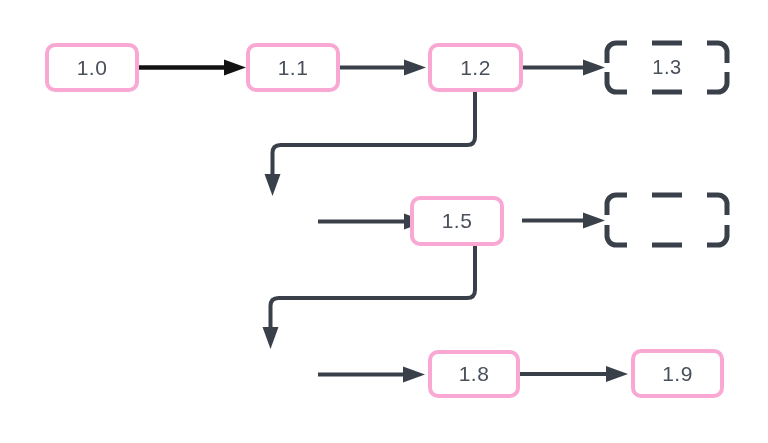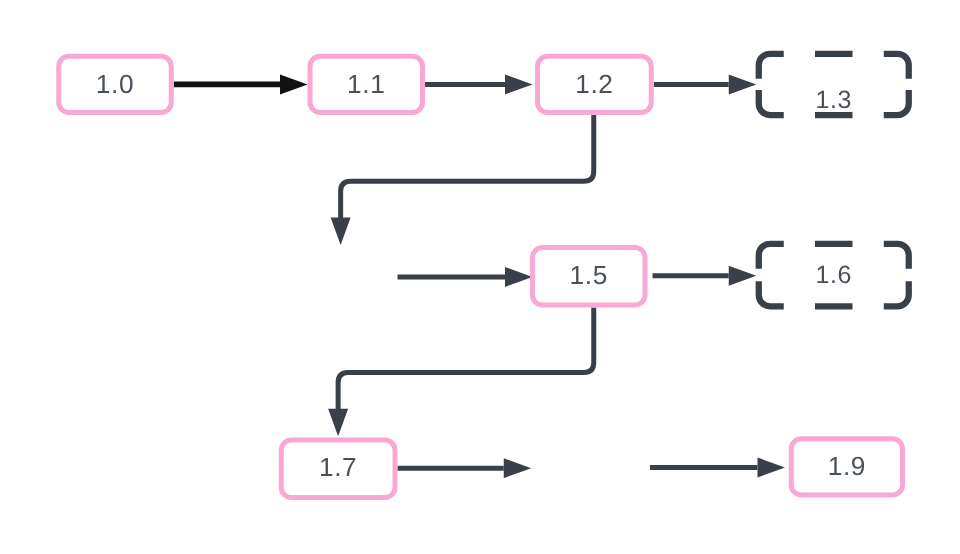--- a/index.html
+++ b/index.html
@@ -23,23 +23,23 @@
   .node-dashed-label {
     position:absolute; box-sizing:border-box;
     display:flex; align-items:center; justify-content:center;
     font-size:20px; color:#4a505a; letter-spacing:0.5px;
     background:transparent;
   }
   
   .n10 { left:45px;  top:43px;  width:94px; height:49px; }
   .n11 { left:246px; top:43px;  width:94px; height:49px; }
   .n12 { left:428px; top:43px;  width:95px; height:49px;text-align:center; }
-  .n13 { left:607px; top:43px;  width:120px; height:49px;align-items:flex-end; }
+  .n13 { left:607px; top:43px;  width:120px; height:49px; }
   .n14 { left:227px; top:197px; width:91px; height:50px; }
-  .n15 { left:424px; top:196px; width:94px; height:50px; }
+  .n15 { left:410px; top:196px; width:94px; height:50px; }
   .n16 { left:607px; top:195px; width:120px; height:50px; }
   .n17 { left:223px; top:350px; width:95px; height:50px; }
   .n18 { left:428px; top:350px; width:92px; height:48px; }
   .n19 { left:631px; top:349px; width:93px; height:49px; }
 </style>
 </head>
 <body>
 
 <div class="stage">
 
@@ -117,23 +117,20 @@
   </div>
   <div class="node n12">
     <span>1.2</span>
   </div>
   <div class="node-dashed-label n13">
     <span>1.3</span>
   </div>
   <div class="node n15">
     <span>1.5</span>
   </div>
-  <div class="node-dashed-label n16">
-    <span>1.6</span>
-  </div>
-  <div class="node n17">
-    <span>1.7</span>
+  <div class="node n18">
+    <span>1.8</span>
   </div>
   <div class="node n19">
     <span>1.9</span>
   </div>
 
 </div>
 
 </body></html>

